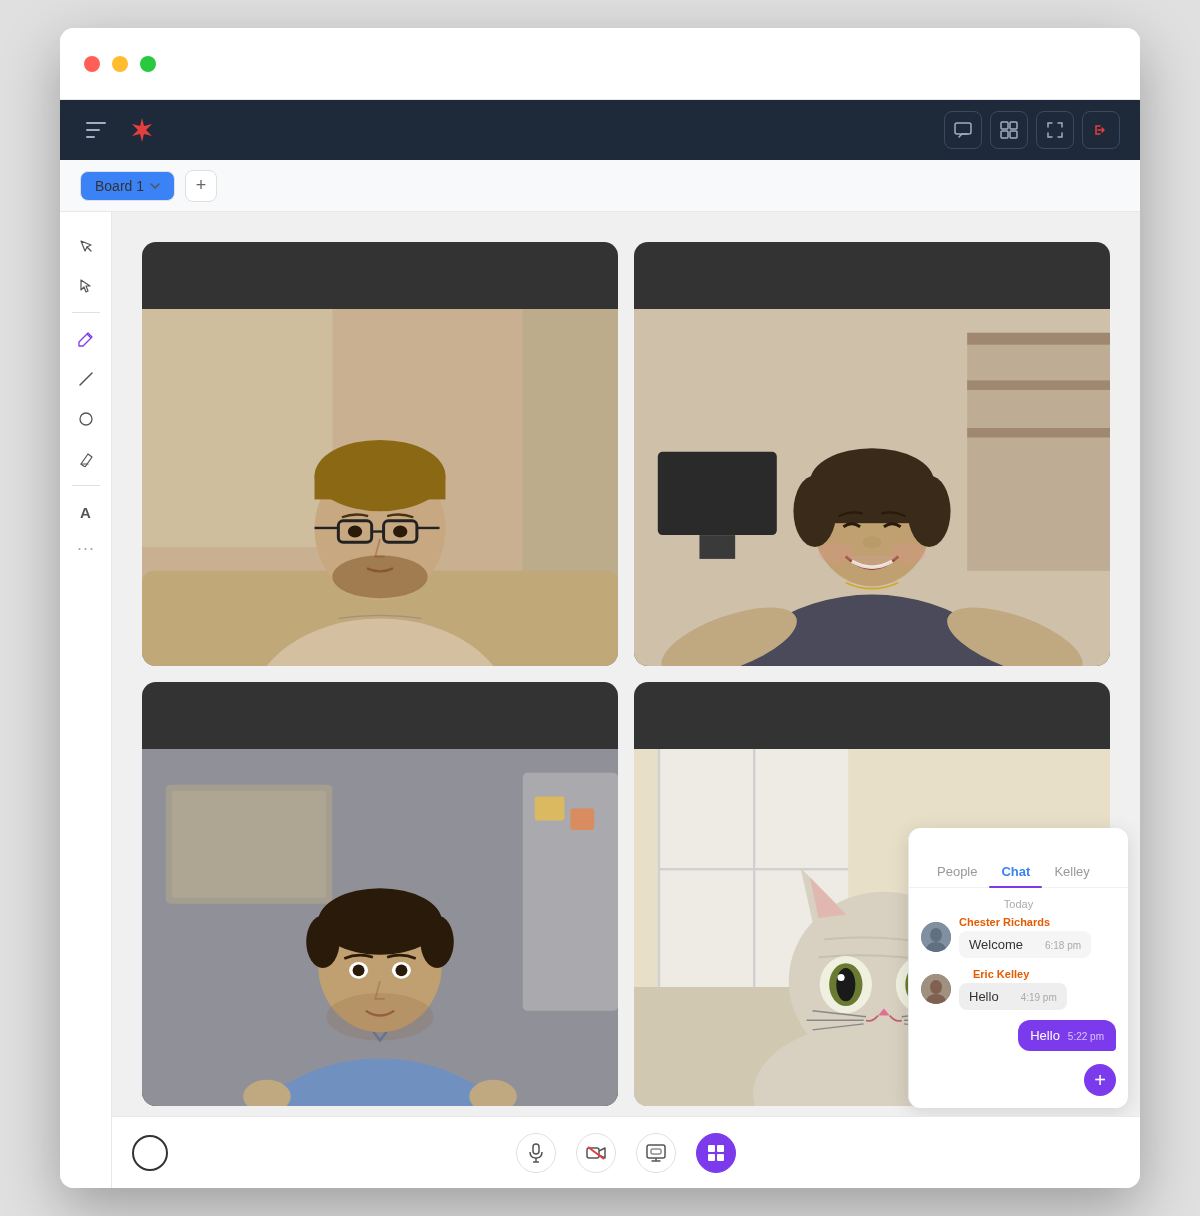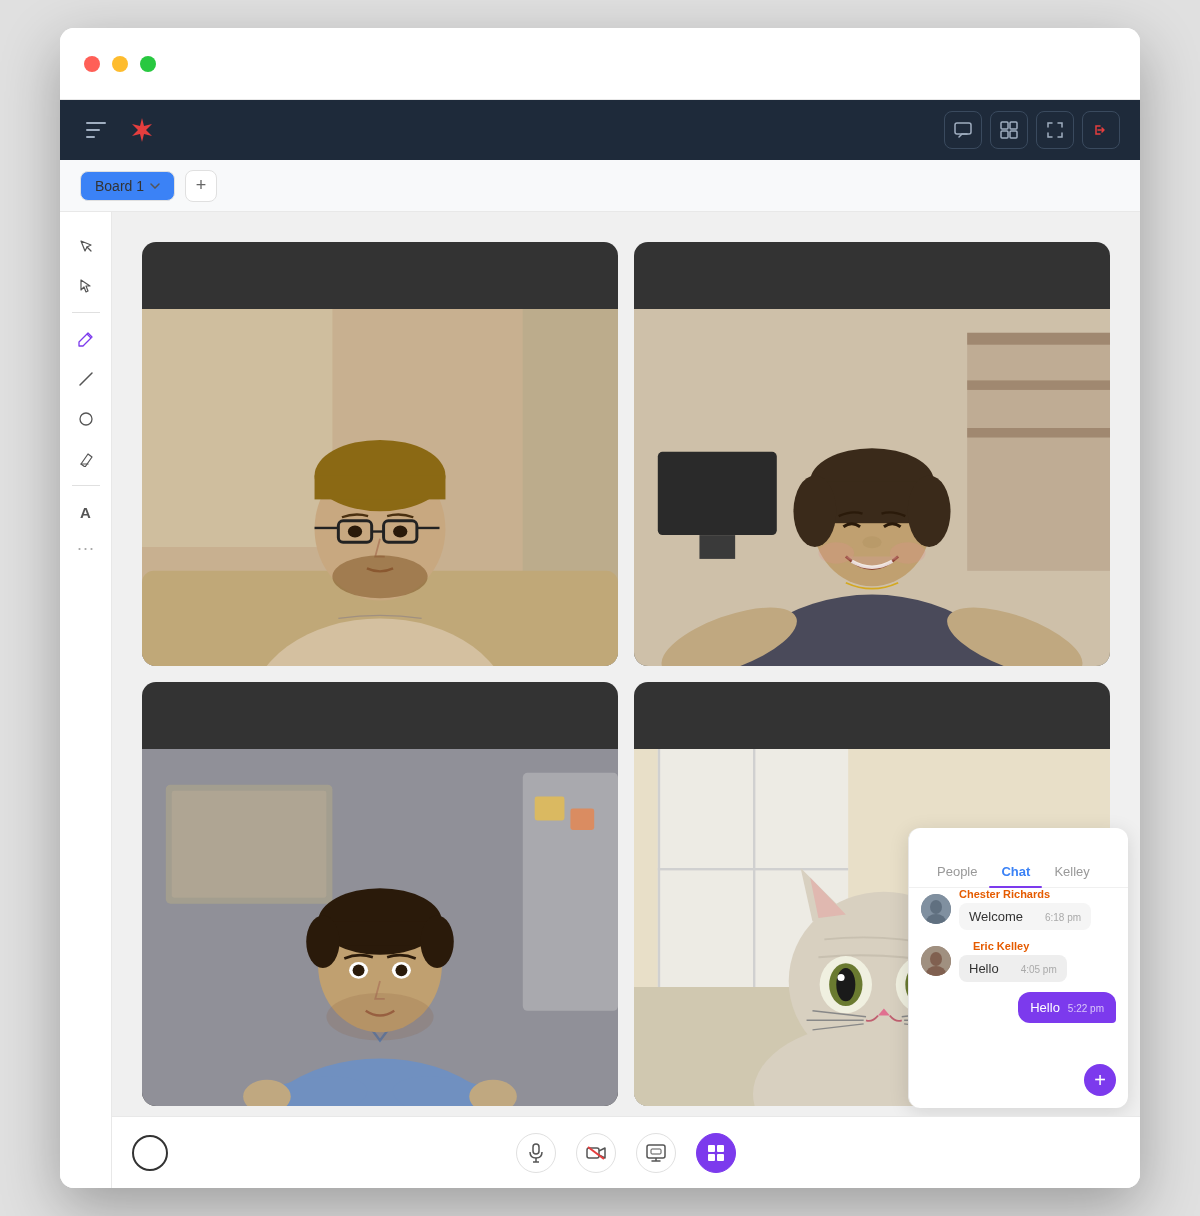--- a/index.html
+++ b/index.html
@@ -712,20 +712,21 @@
             <span>People</span>
           </div>
           <div class="chat-tab active">
             <span>Chat</span>
           </div>
           <div class="chat-tab">
             <span>Kelley</span>
           </div>
         </div>
 
+        <div class="chat-date">Today</div>
 
         <div class="chat-messages">
 
           <div class="chat-message">
             <div class="chat-avatar avatar-chester">
               <svg width="30" height="30" viewBox="0 0 30 30">
                 <circle cx="15" cy="15" r="15" fill="#8090a0"></circle>
                 <ellipse cx="15" cy="13" rx="6" ry="7" fill="#607080"></ellipse>
                 <ellipse cx="15" cy="28" rx="10" ry="8" fill="#607080"></ellipse>
               </svg>
@@ -744,21 +745,21 @@
               <svg width="30" height="30" viewBox="0 0 30 30">
                 <circle cx="15" cy="15" r="15" fill="#a09080"></circle>
                 <ellipse cx="15" cy="13" rx="6" ry="7" fill="#806050"></ellipse>
                 <ellipse cx="15" cy="28" rx="10" ry="8" fill="#806050"></ellipse>
               </svg>
             </div>
             <div class="chat-bubble">
               <div class="chat-sender eric">Eric Kelley</div>
               <div class="chat-text-row" style="background:#eeeeee;">
                 <span class="chat-text">Hello</span>
-                <span class="chat-time">4:05 pm</span>
+                <span class="chat-time">4:19 pm</span>
               </div>
             </div>
           </div>
 
           <div class="chat-message own">
             <div class="chat-own-bubble">
               <span class="chat-own-text">Hello</span>
               <span class="chat-own-time">5:22 pm</span>
             </div>
           </div>

